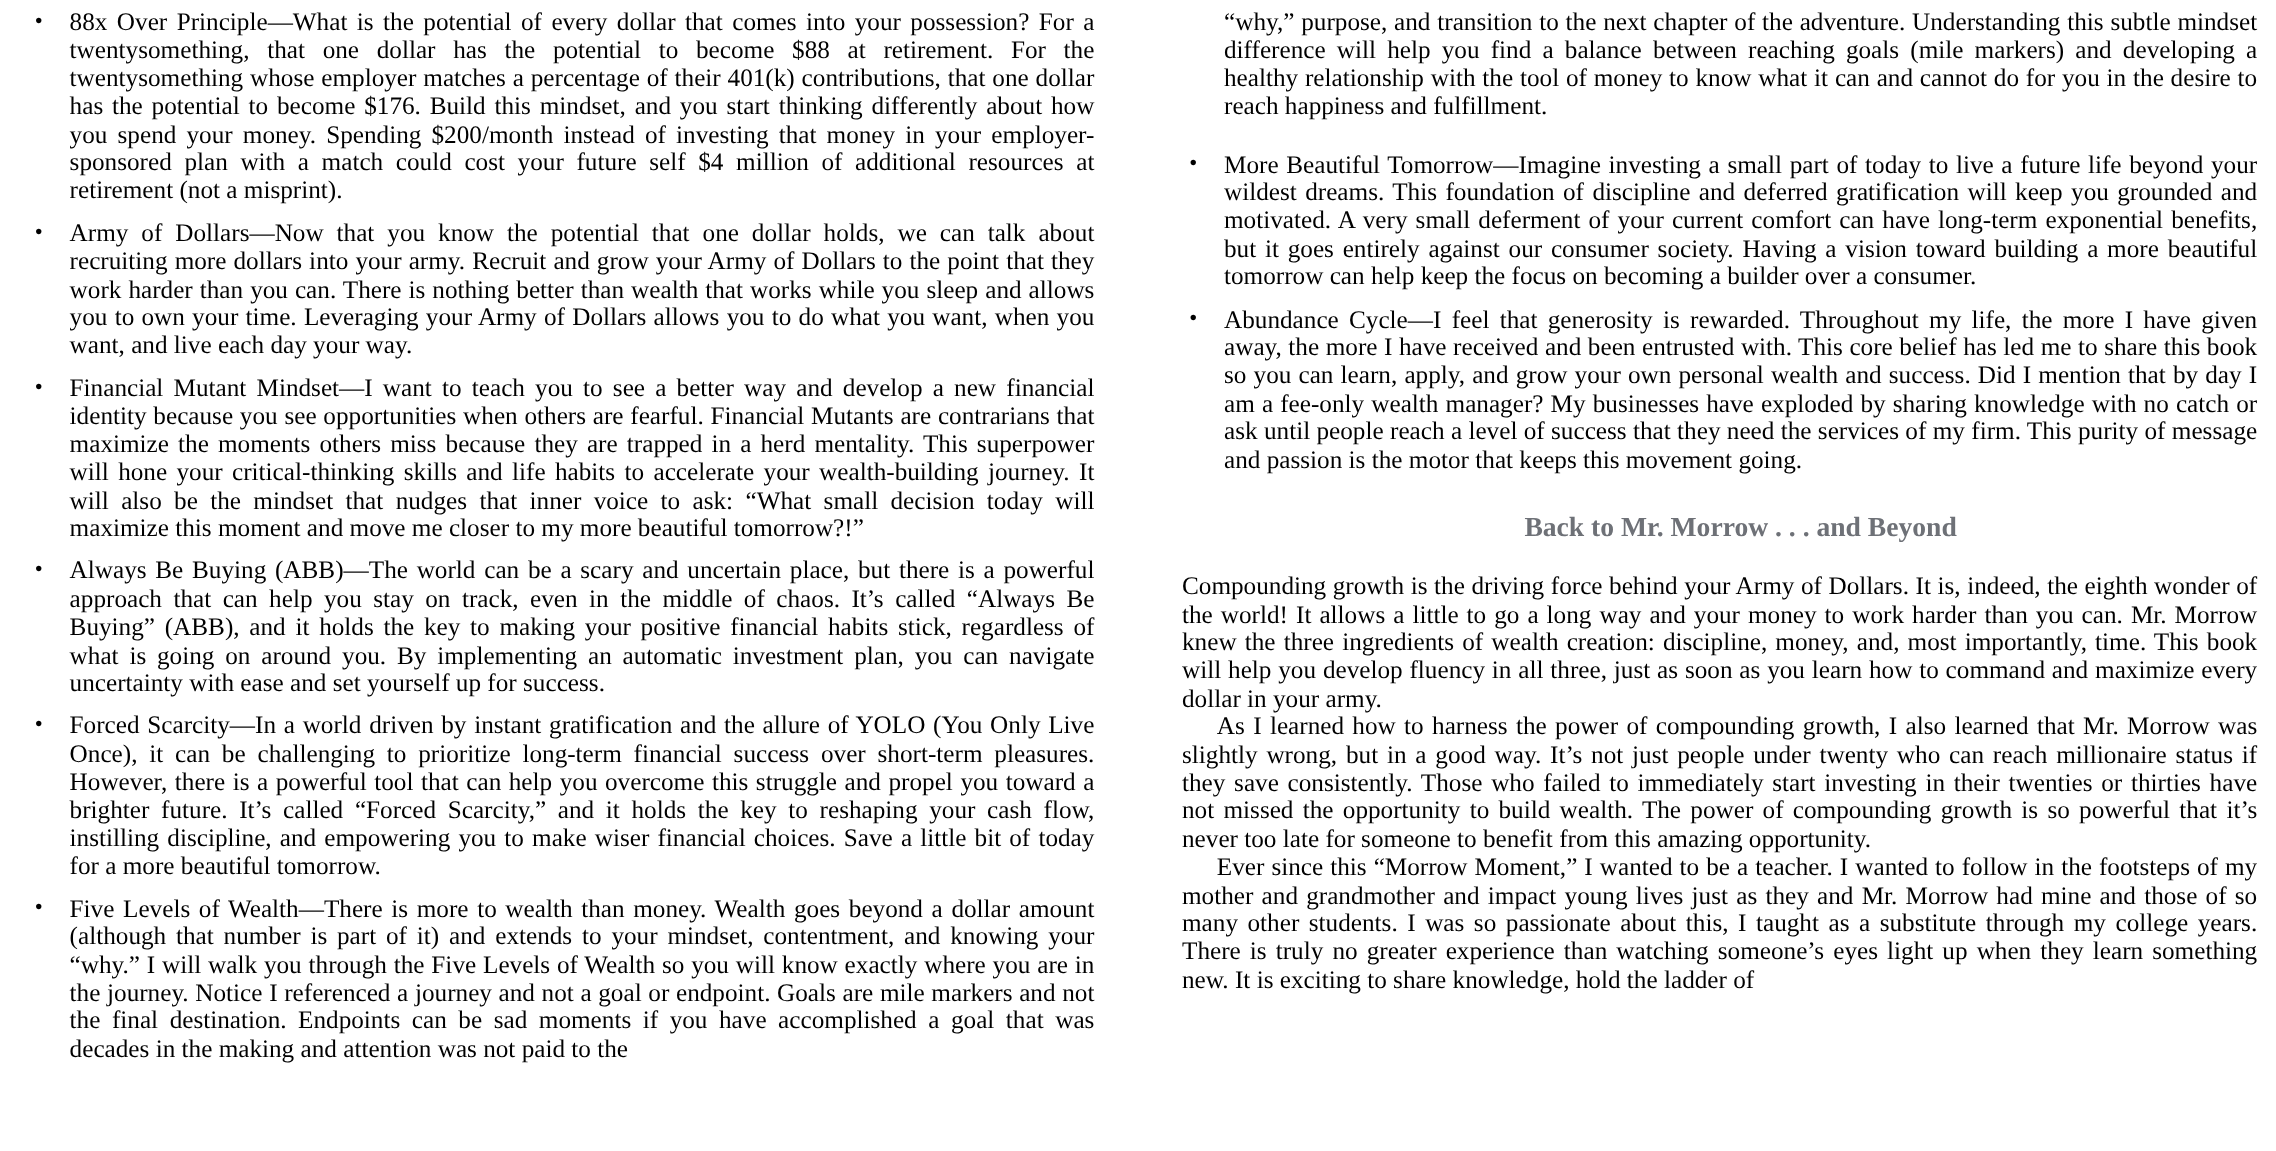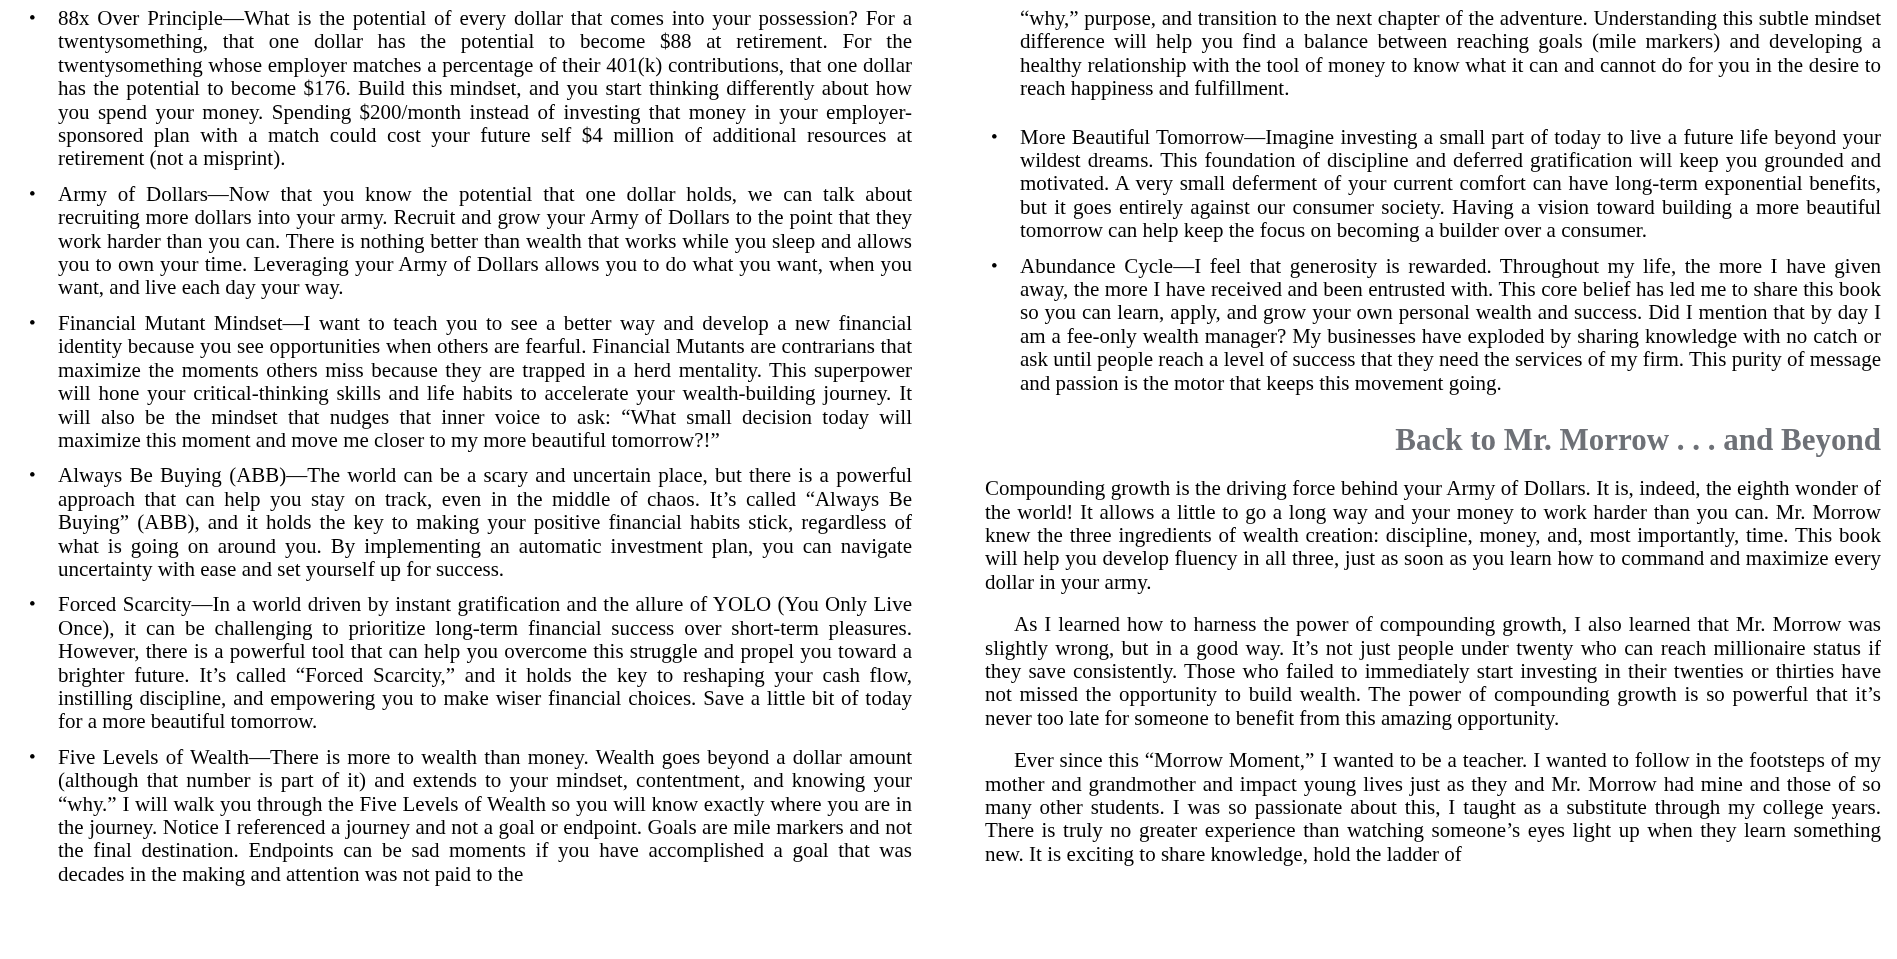--- a/index.html
+++ b/index.html
@@ -33,28 +33,28 @@
     top: -1px;
     font-size: 19px;
   }
   .continuation {
     margin-left: 35px;
     text-align: justify;
     margin-bottom: 25px;
   }
   .section-heading {
     margin: 28px 0 21px 35px;
-    text-align: right;
+    text-align: center;
     font-weight: bold;
-    font-size: 31px;
+    font-size: 23px;
     line-height: 33px;
     color: #6e7177;
   }
   .body-para { text-align: justify; }
-  .body-para.indented { text-indent: 29px; margin-top: 19px; }
+  .body-para.indented { text-indent: 29px; }
 </style>
 </head>
 <body>
 
 <div class="page">
 
   <div class="col col-left">
     <ul class="bullet-list">
       <li>
         <span class="bullet-marker">•</span>

